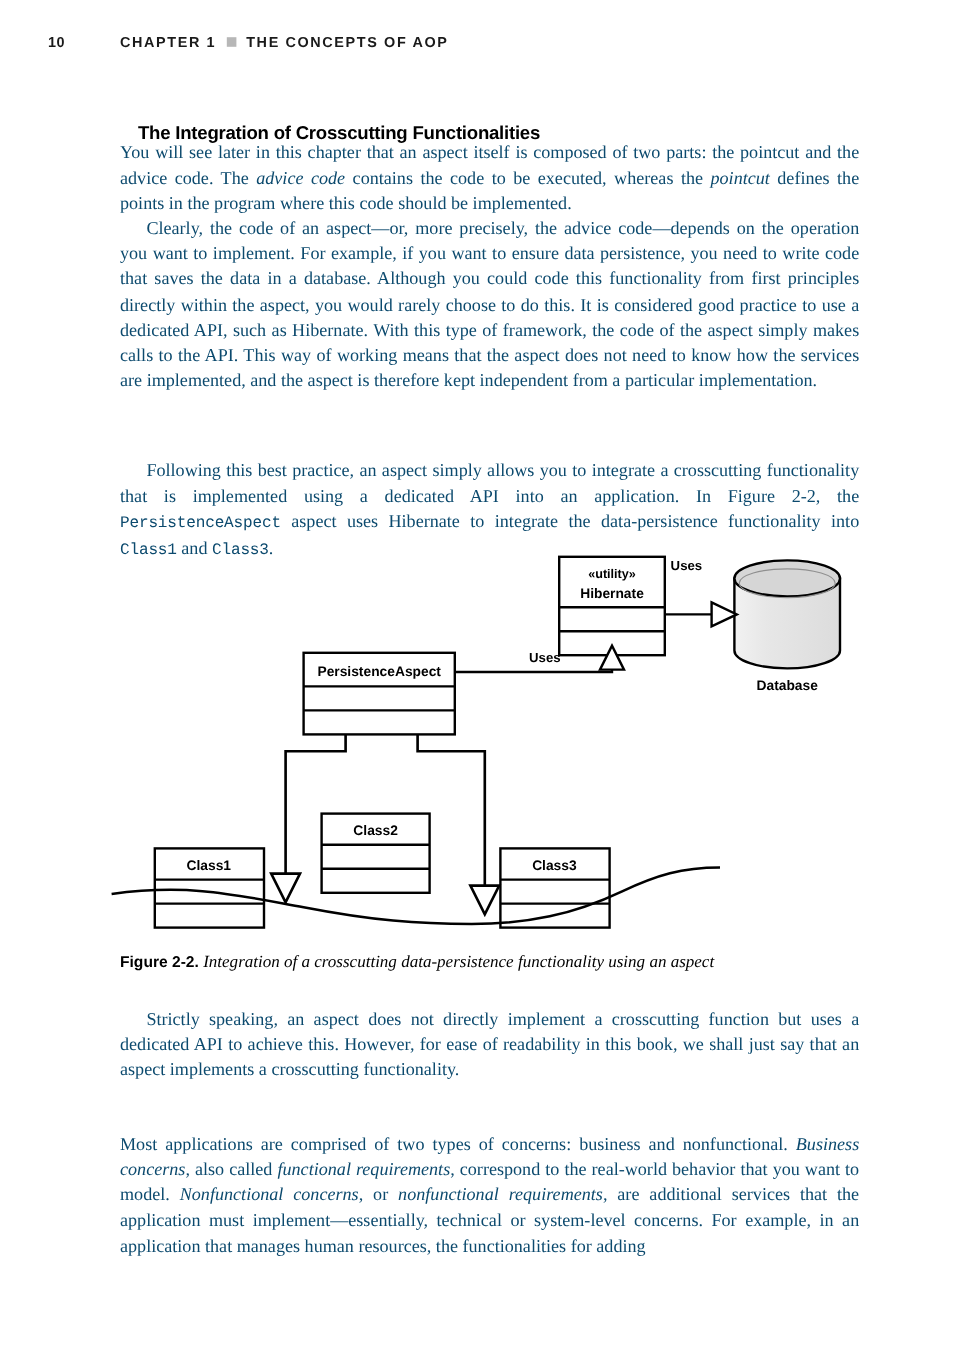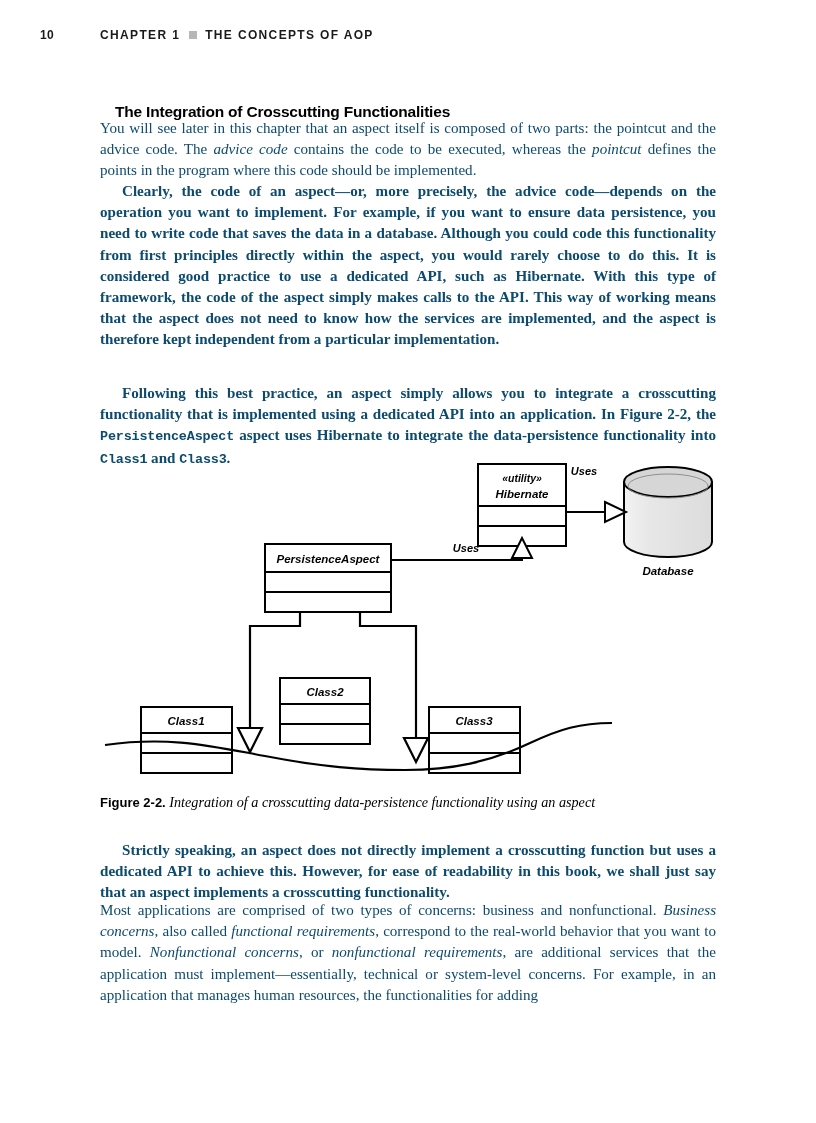--- a/index.html
+++ b/index.html
@@ -74,21 +74,21 @@
 
   p.body {
     margin: 0;
     font-size: 15.1px;
     line-height: 21.2px;
     text-align: justify;
     text-justify: inter-word;
     color: #0c4a6e;
     font-family: "Liberation Serif", serif;
   }
-  p.body.ind { text-indent: 22px; font-weight: bold; }
+  p.body.ind { text-indent: 22px; }
   p.body i, span.it { font-style: italic; }
   code, .mono {
     font-family: "Liberation Mono", monospace;
     font-size: 13.4px;
     letter-spacing: -0.15px;
   }
 
   .caption {
     font-size: 14.2px;
     line-height: 18px;
@@ -100,25 +100,24 @@
     font-size: 13px;
   }
   .caption .captext {
     font-style: italic;
     font-family: "Liberation Serif", serif;
   }
 
   
   .figure {
     position: absolute;
-    left: 60px;
+    left: 48px;
     top: 440px;
     width: 700px;
     height: 340px;
-    font-style: italic;
   }
   .figure svg { display: block; }
   .uml-label {
     font-family: "Liberation Sans", sans-serif;
     font-weight: bold;
     fill: #000;
   }
 </style>
 </head>
 <body>
@@ -230,17 +229,17 @@
   <div class="col caption" style="top:793px;">
     <span class="fignum">Figure 2-2.</span>
     <span class="captext">Integration of a crosscutting data-persistence functionality using an aspect</span>
   </div>
 
   <p class="col body ind" style="top:840px;">
     <span>Strictly speaking, an aspect does not directly implement a crosscutting function but uses a dedicated API to achieve this. However, for ease of readability in this book, we shall just say that an aspect implements a crosscutting functionality.</span>
   </p>
 
 
-  <p class="col body" style="top:900px;">
+  <p class="col body" style="top:944px;">
     <span>Most applications are comprised of two types of concerns: business and nonfunctional. </span><span class="it">Business concerns</span><span>, also called </span><span class="it">functional requirements</span><span>, correspond to the real-world behavior that you want to model. </span><span class="it">Nonfunctional concerns</span><span>, or </span><span class="it">nonfunctional requirements</span><span>, are additional services that the application must implement—essentially, technical or system-level concerns. For example, in an application that manages human resources, the functionalities for adding</span>
   </p>
 
 </div>
 
 </body></html>

